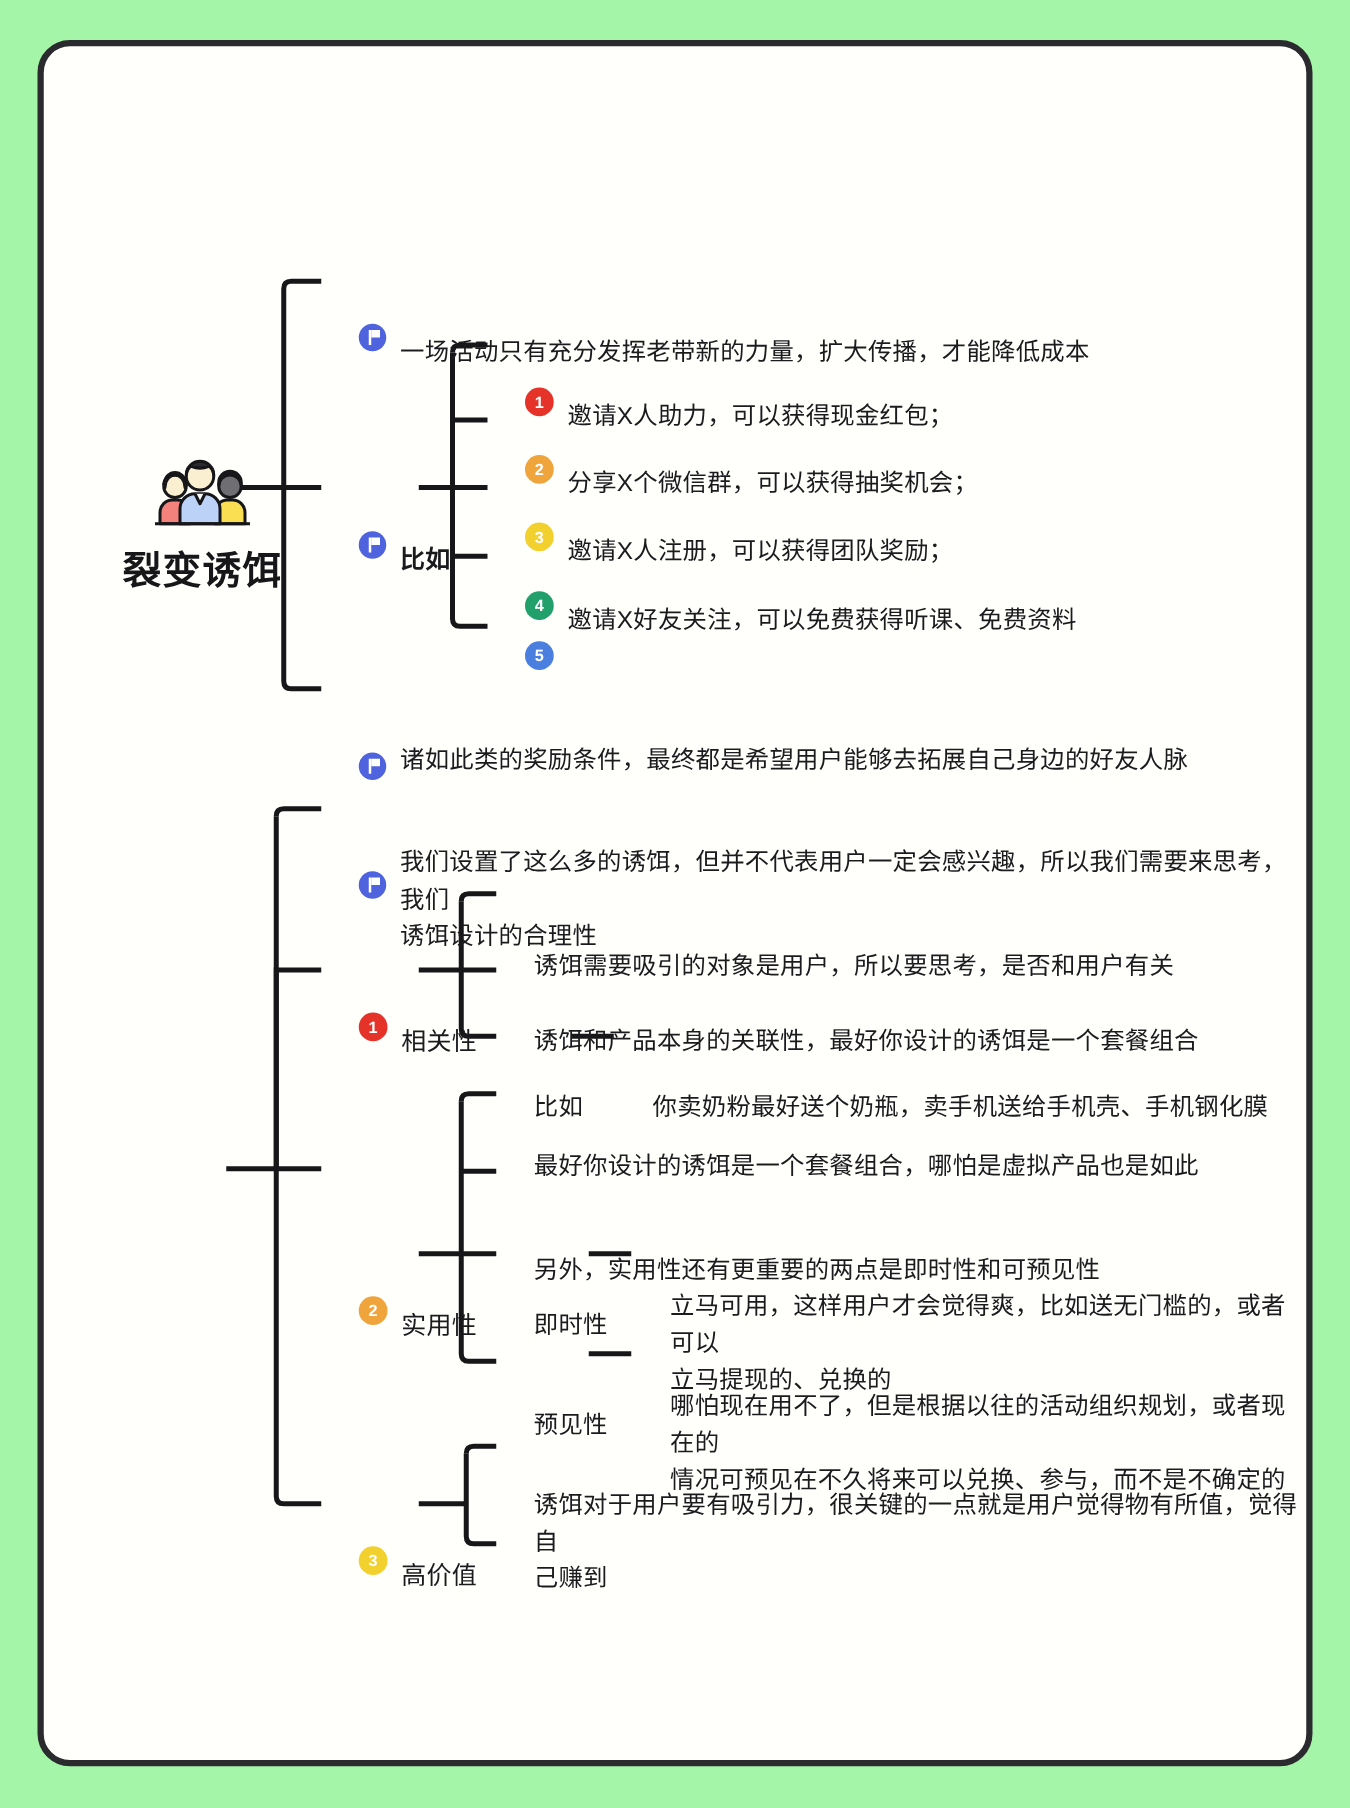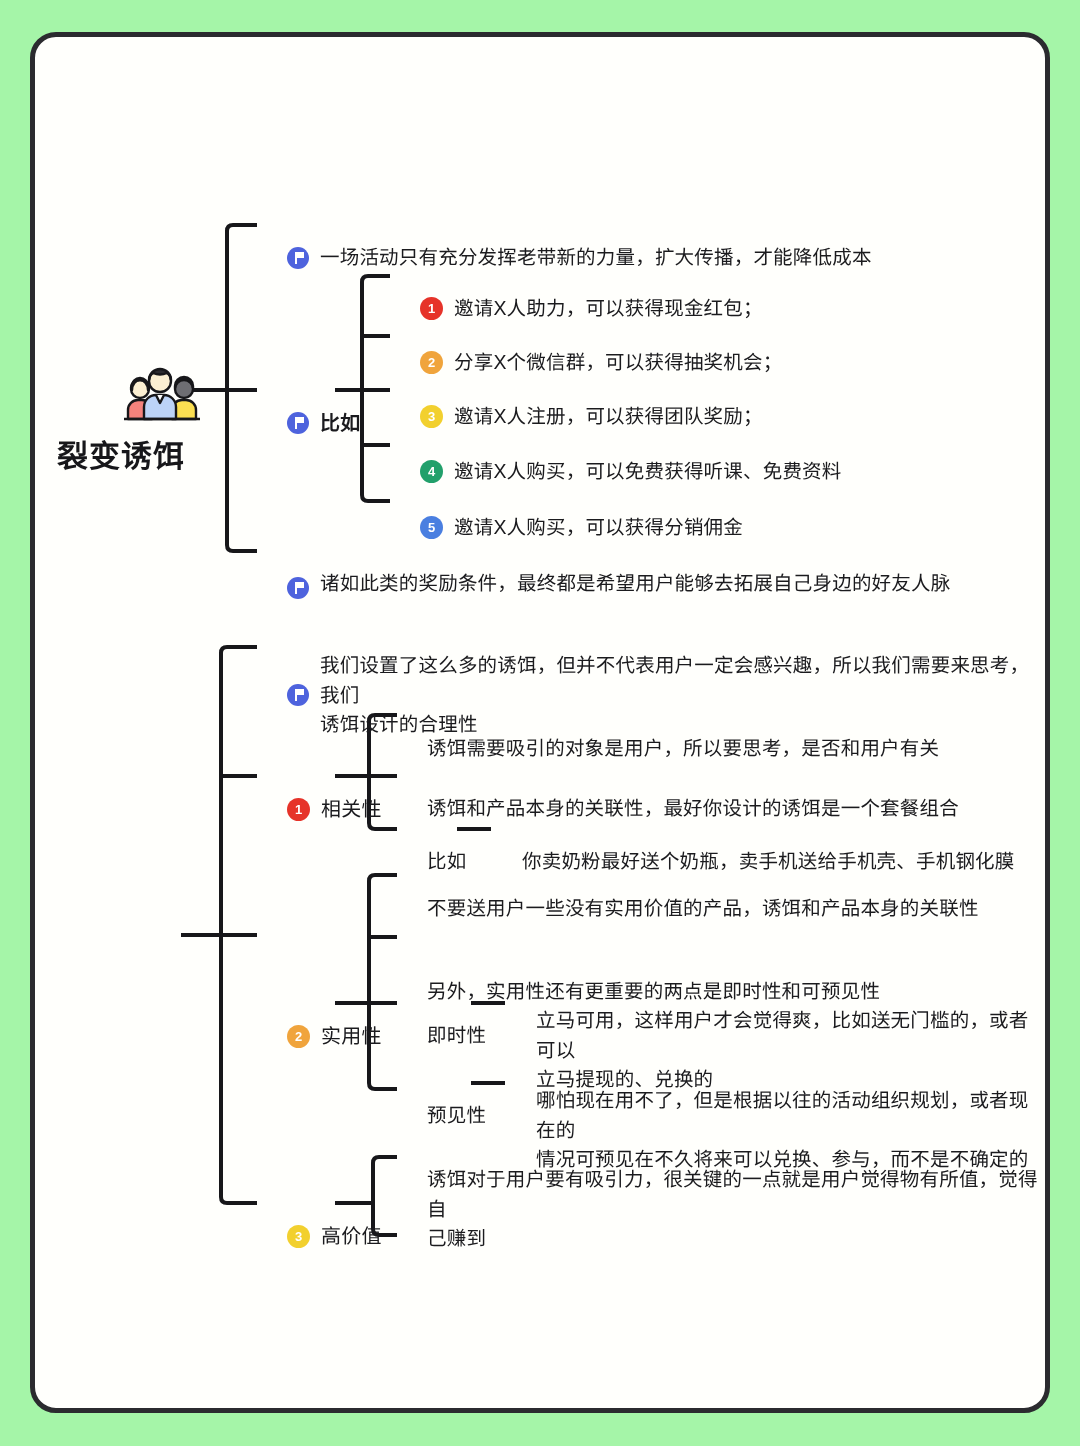--- a/index.html
+++ b/index.html
@@ -17,38 +17,39 @@
     background: #fffffc;
     border: 5px solid #2b2b2f;
     border-radius: 26px;
     overflow: hidden;
   }
 
   .canvas { position: absolute; inset: 0; }
   .svg-layer { position: absolute; left: -30px; top: -32px; width: 1080px; height: 1446px; pointer-events: none; }
 
   
-  .root { position: absolute; text-align: left; width: 210px; }
+  .root { position: absolute; text-align: center; width: 210px; }
   .root-icon { display: block; margin: 0 auto 10px; }
   .root-title {
     font-size: 31px; font-weight: bold; color: #17171a;
     line-height: 1.28; letter-spacing: 1px;
     white-space: pre-line;
   }
 
   
   .node {
     position: absolute;
     display: flex; align-items: center;
     gap: 11px;
   }
   .node-text {
     font-size: 19.5px; color: #1b1b1e;
     line-height: 1.52; white-space: pre-line;
     letter-spacing: .2px;
+    margin-top: 25px;
   }
   .node-text.bold { font-weight: bold; }
 
   
   .flag-bullet {
     width: 22px; height: 22px; border-radius: 50%;
     background: #4e63dd; flex: 0 0 22px;
     position: relative;
   }
   .flag-bullet::before {
@@ -165,25 +166,24 @@
     <div class="node" style="left:385px; top:311px;">
       <span class="num-bullet" style="background:#f0a43c">2</span>
       <span class="node-text">分享X个微信群，可以获得抽奖机会；</span>
     </div>
     <div class="node" style="left:385px; top:365px;">
       <span class="num-bullet" style="background:#f2d02e">3</span>
       <span class="node-text">邀请X人注册，可以获得团队奖励；</span>
     </div>
     <div class="node" style="left:385px; top:420px;">
       <span class="num-bullet" style="background:#22a06b">4</span>
-      <span class="node-text">邀请X人购买，可以免费获得听课、免费资料</span>
+      <span class="node-text">邀请X好友关注，可以免费获得听课、免费资料</span>
     </div>
     <div class="node" style="left:385px; top:476px;">
       <span class="num-bullet" style="background:#4a7fe0">5</span>
-      <span class="node-text">邀请X人购买，可以获得分销佣金</span>
     </div>
 
 
     <div class="node" style="left:252px; top:614px;">
       <span class="flag-bullet"></span>
       <span class="node-text">我们设置了这么多的诱饵，但并不代表用户一定会感兴趣，所以我们需要来思考，我们
 诱饵设计的合理性</span>
     </div>
 
     <div class="node label-node" style="left:252px; top:757px;">
@@ -201,21 +201,21 @@
     </div>
     <div class="node" style="left:487px; top:810px;text-align:center;">
       <span class="node-text">你卖奶粉最好送个奶瓶，卖手机送给手机壳、手机钢化膜</span>
     </div>
 
     <div class="node label-node" style="left:252px; top:984px;">
       <span class="num-bullet" style="background:#f0a43c">2</span>
       <span class="node-text">实用性</span>
     </div>
     <div class="node" style="left:392px; top:857px;">
-      <span class="node-text">不要送用户一些没有实用价值的产品，诱饵和产品本身的关联性</span>
+      <span class="node-text">最好你设计的诱饵是一个套餐组合，哪怕是虚拟产品也是如此</span>
     </div>
     <div class="node" style="left:392px; top:940px;">
       <span class="node-text">另外，实用性还有更重要的两点是即时性和可预见性</span>
     </div>
     <div class="node" style="left:392px; top:984px;">
       <span class="node-text">即时性</span>
     </div>
     <div class="node" style="left:501px; top:969px;align-items:flex-end;">
       <span class="node-text">立马可用，这样用户才会觉得爽，比如送无门槛的，或者可以
 立马提现的、兑换的</span>

